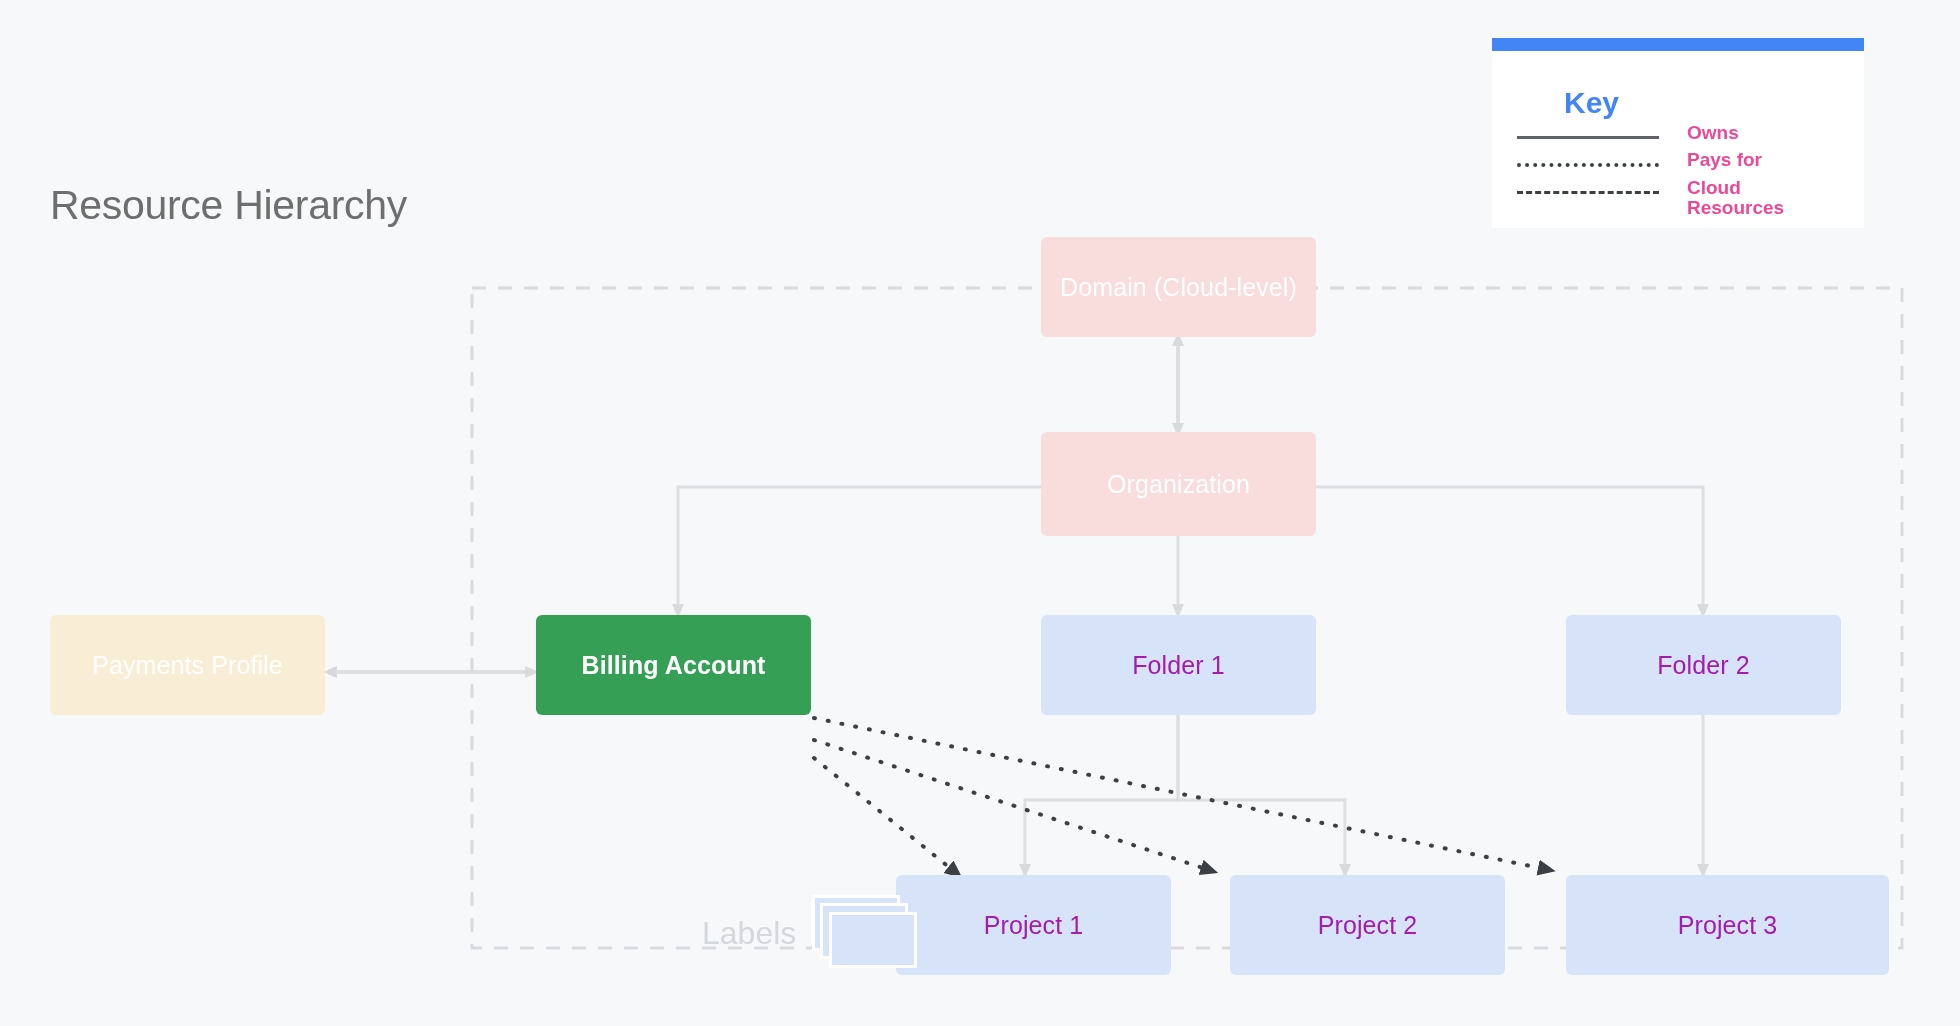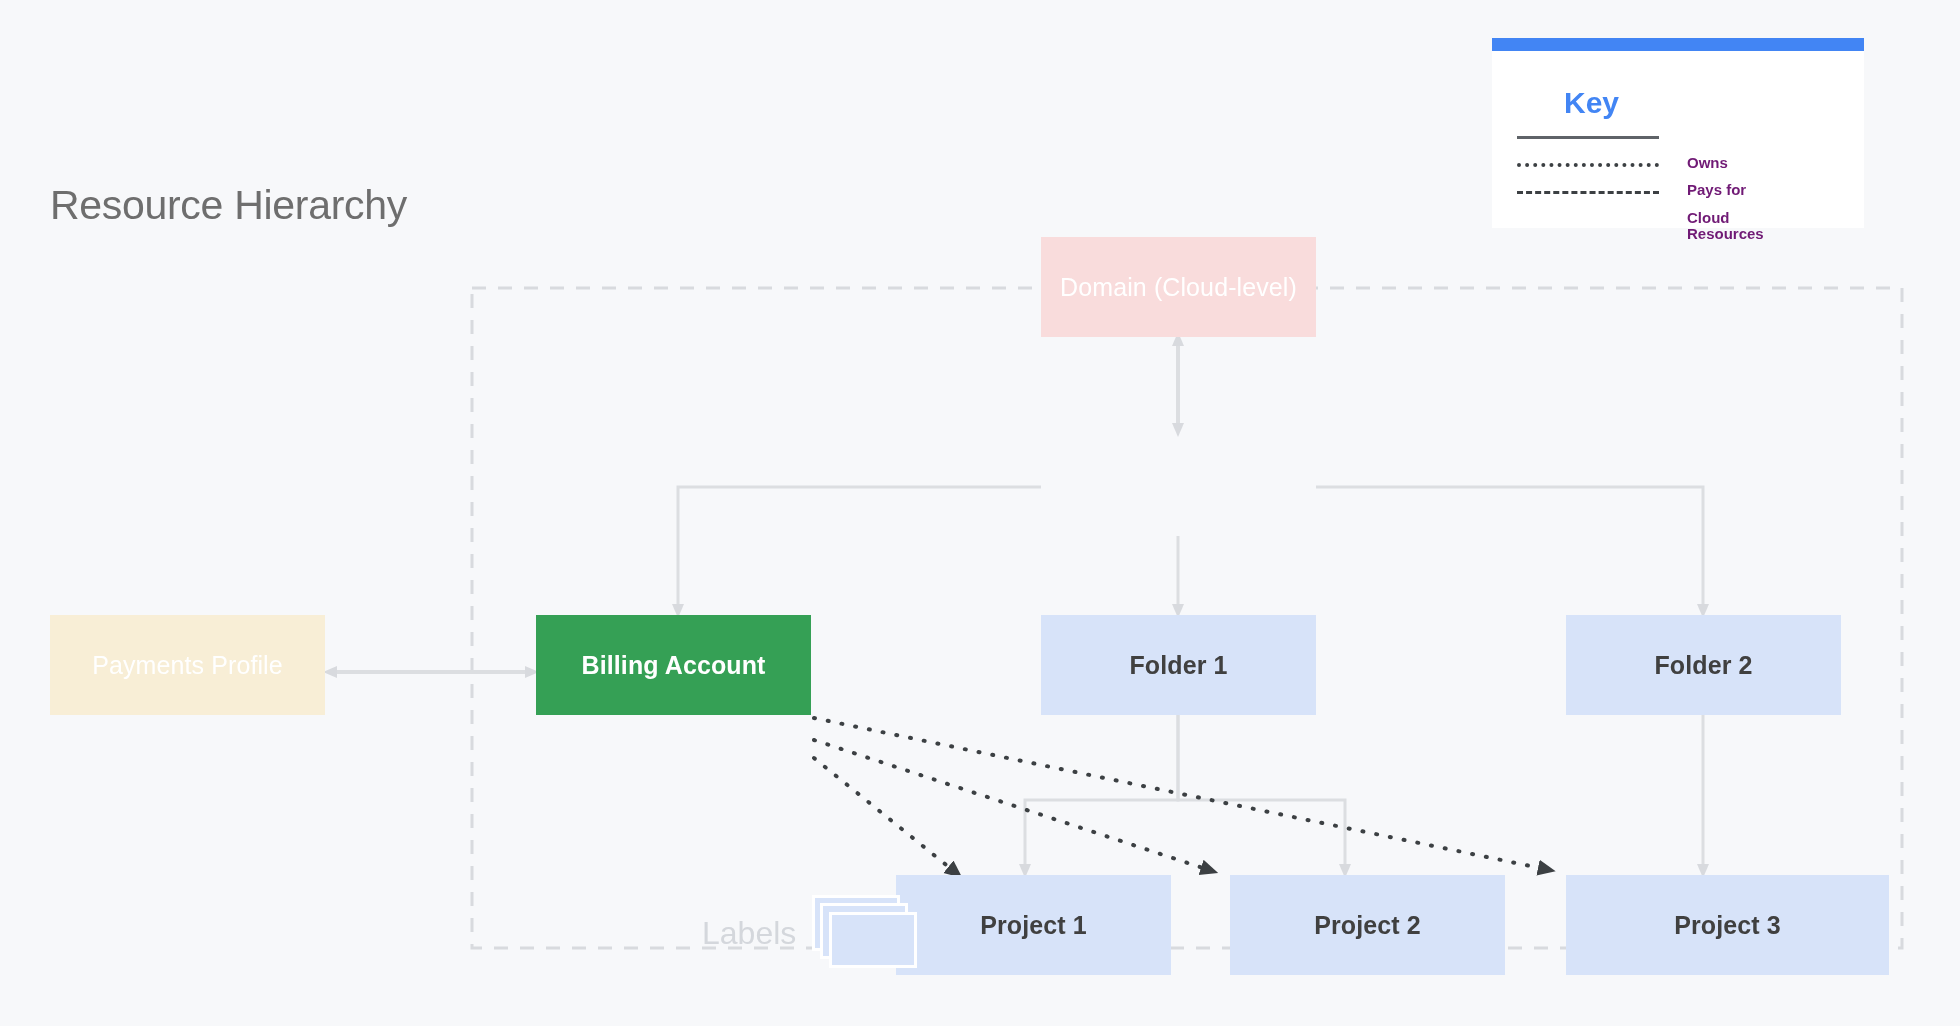--- a/index.html
+++ b/index.html
@@ -34,30 +34,30 @@
     position: absolute;
     display: flex;
     align-items: center;
     justify-content: center;
     box-sizing: border-box;
     font-size: 25px;
     font-weight: 400;
     letter-spacing: 0.1px;
     text-align: center;
     line-height: 1.2;
+    border-radius: 6px;
   }
 
   .node-pink {
     background: #f9dcdc;
     color: #ffffff;
   }
   .node-blue {
     background: #d7e3f9;
-    color: #404040;
-    font-weight: bold;
+    color: #a21caf;
   }
   .node-green {
     background: #35a055;
     color: #ffffff;
     font-weight: bold;
   }
   .node-cream {
     background: #f8eed6;
     color: #ffffff;
   }
@@ -137,25 +137,24 @@
     position: absolute;
     left: 0;
     top: 13px;
     width: 142px;
     height: 0;
   }
   .key-row .lbl {
     position: absolute;
     left: 170px;
     top: 0px;
-    font-size: 15px;
+    font-size: 19px;
     font-weight: bold;
-    color: #701a75;
+    color: #ec4899;
     line-height: 1.05;
-    margin-top: 32px;
   }
   #key-row-owns   { top: 85px; }
   #key-row-pays   { top: 112px; }
   #key-row-cloud  { top: 140px; }
 
   .sample-solid  { border-top: 3px solid #5f6368; }
   .sample-dotted { border-top: 4px dotted #3c4043; }
   .sample-dashed { border-top: 3px dashed #3c4043; }
 </style>
 </head>
@@ -200,20 +199,23 @@
 
     <line x1="814" y1="758" x2="950" y2="868" stroke="#3c4043" stroke-width="4" stroke-linecap="round" stroke-dasharray="1 13" marker-end="url(#arrow-dark)"></line>
   </svg>
 
   <div id="page-title">Resource Hierarchy</div>
 
   <div class="node node-pink" style="left:1041px; top:237px; width:275px; height:100px;">
     <span>Domain (Cloud-level)</span>
   </div>
 
+  <div class="node node-pink" style="left:1041px; top:432px; width:275px; height:104px;">
+    <span>Organization</span>
+  </div>
 
   <div class="node node-cream" style="left:50px; top:615px; width:275px; height:100px;">
     <span>Payments Profile</span>
   </div>
 
   <div class="node node-green" style="left:536px; top:615px; width:275px; height:100px;">
     <span>Billing Account</span>
   </div>
 
   <div class="node node-blue" style="left:1041px; top:615px; width:275px; height:100px;">

